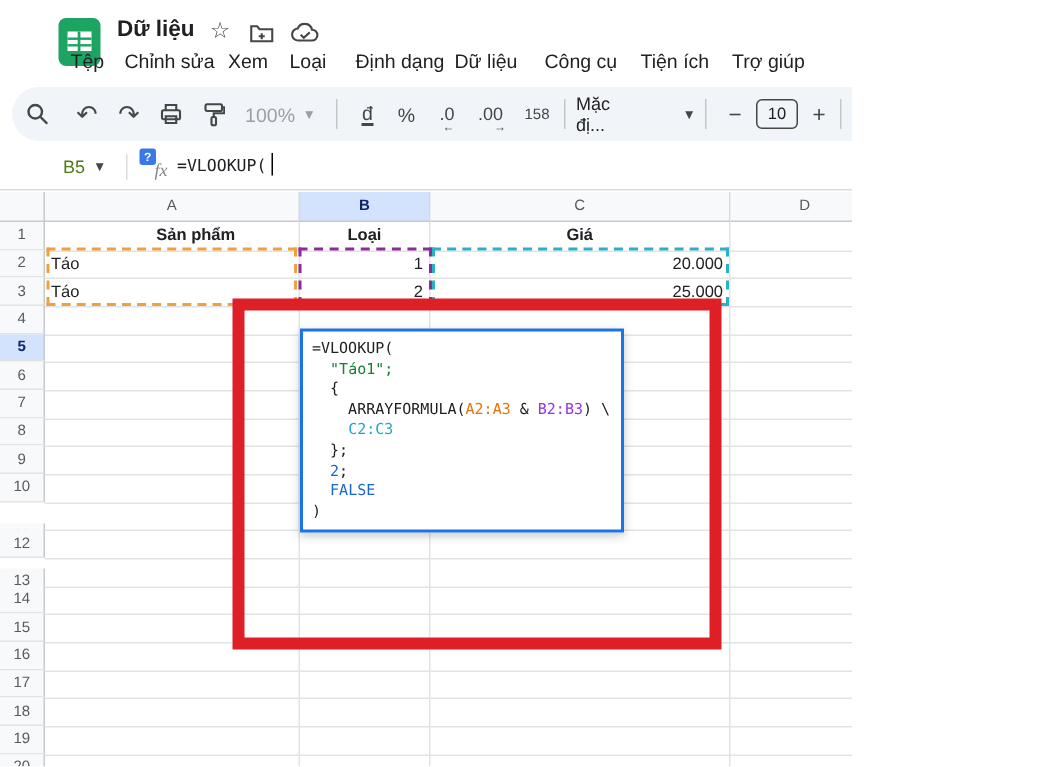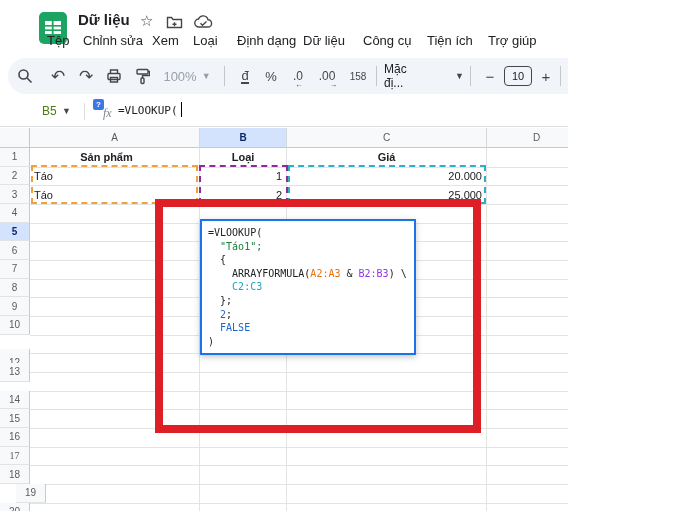--- a/index.html
+++ b/index.html
@@ -211,40 +211,40 @@
       <div class="rowhdr" style="top: 150.69px; height: 18.67px;">8</div>
       <div class="hline" style="left: 30px; width: 670px; top: 169.36px;"></div>
       <div class="rowhdr" style="top: 169.36px; height: 18.67px;">9</div>
       <div class="hline" style="left: 30px; width: 670px; top: 188.03px;"></div>
       <div class="rowhdr" style="top: 188.03px; height: 18.67px;">10</div>
       <div class="hline" style="left: 30px; width: 670px; top: 206.7px;"></div>
       <div class="rowhdr" style="top: 221px; height: 18.67px;">11</div>
       <div class="hline" style="left: 30px; width: 670px; top: 225.37px;"></div>
       <div class="rowhdr" style="top: 225.37px; height: 18.67px;">12</div>
       <div class="hline" style="left: 30px; width: 670px; top: 244.04px;"></div>
-      <div class="rowhdr" style="top: 235px; height: 18.67px;">13</div>
+      <div class="rowhdr" style="top: 251px; height: 18.67px;">13</div>
       <div class="hline" style="left: 30px; width: 670px; top: 262.71px;"></div>
       <div class="rowhdr" style="top: 262.71px; height: 18.67px;">14</div>
       <div class="hline" style="left: 30px; width: 670px; top: 281.38px;"></div>
       <div class="rowhdr" style="top: 281.38px; height: 18.67px;">15</div>
       <div class="hline" style="left: 30px; width: 670px; top: 300.05px;"></div>
       <div class="rowhdr" style="top: 300.05px; height: 18.67px;">16</div>
       <div class="hline" style="left: 30px; width: 670px; top: 318.72px;"></div>
-      <div class="rowhdr" style="top: 318.72px; height: 18.67px; font-family: Liberation Serif, serif;">17</div>
+      <div class="rowhdr" style="top: 318.72px; height: 18.67px;">17</div>
       <div class="hline" style="left: 30px; width: 670px; top: 337.39px;"></div>
       <div class="rowhdr" style="top: 337.39px; height: 18.67px;">18</div>
       <div class="hline" style="left: 30px; width: 670px; top: 356.06px;"></div>
-      <div class="rowhdr" style="top: 356.06px; height: 18.67px; margin-left: 16px;">19</div>
+      <div class="rowhdr" style="top: 356.06px; height: 18.67px;">19</div>
       <div class="hline" style="left: 30px; width: 670px; top: 374.73px;"></div>
       <div class="rowhdr" style="top: 374.73px; height: 18.67px;">20</div>
       <div class="vline" style="left: 199px; top: 20px; height: 363px;"></div>
       <div class="vline" style="left: 286px; top: 20px; height: 363px;"></div>
       <div class="vline" style="left: 486px; top: 20px; height: 363px;"></div>
       <div class="vline" style="left: 586px; top: 20px; height: 363px;"></div>
-      <div class="cell b c" style="left: 22px; width: 169px; top: 20px; height: 18.67px;">Sản phẩm</div>
+      <div class="cell b c" style="left: 46px; width: 169px; top: 20px; height: 18.67px;">Sản phẩm</div>
       <div class="cell b c" style="left: 287px; width: 199px; top: 20px; height: 18.67px;">Giá</div>
       <div class="cell b c" style="left: 200px; width: 86px; top: 20px; height: 18.67px;">Loại</div>
       <div class="cell" style="left: 30px; width: 169px; top: 38.67px; height: 18.67px;">Táo</div>
       <div class="cell r" style="left: 200px; width: 86px; top: 38.67px; height: 18.67px;">1</div>
       <div class="cell r" style="left: 287px; width: 199px; top: 38.67px; height: 18.67px;">20.000</div>
       <div class="cell" style="left: 30px; width: 169px; top: 57.34px; height: 18.67px;">Táo</div>
       <div class="cell r" style="left: 200px; width: 86px; top: 57.34px; height: 18.67px;">2</div>
       <div class="cell r" style="left: 287px; width: 199px; top: 57.34px; height: 18.67px;">25.000</div>
     </div>
 

